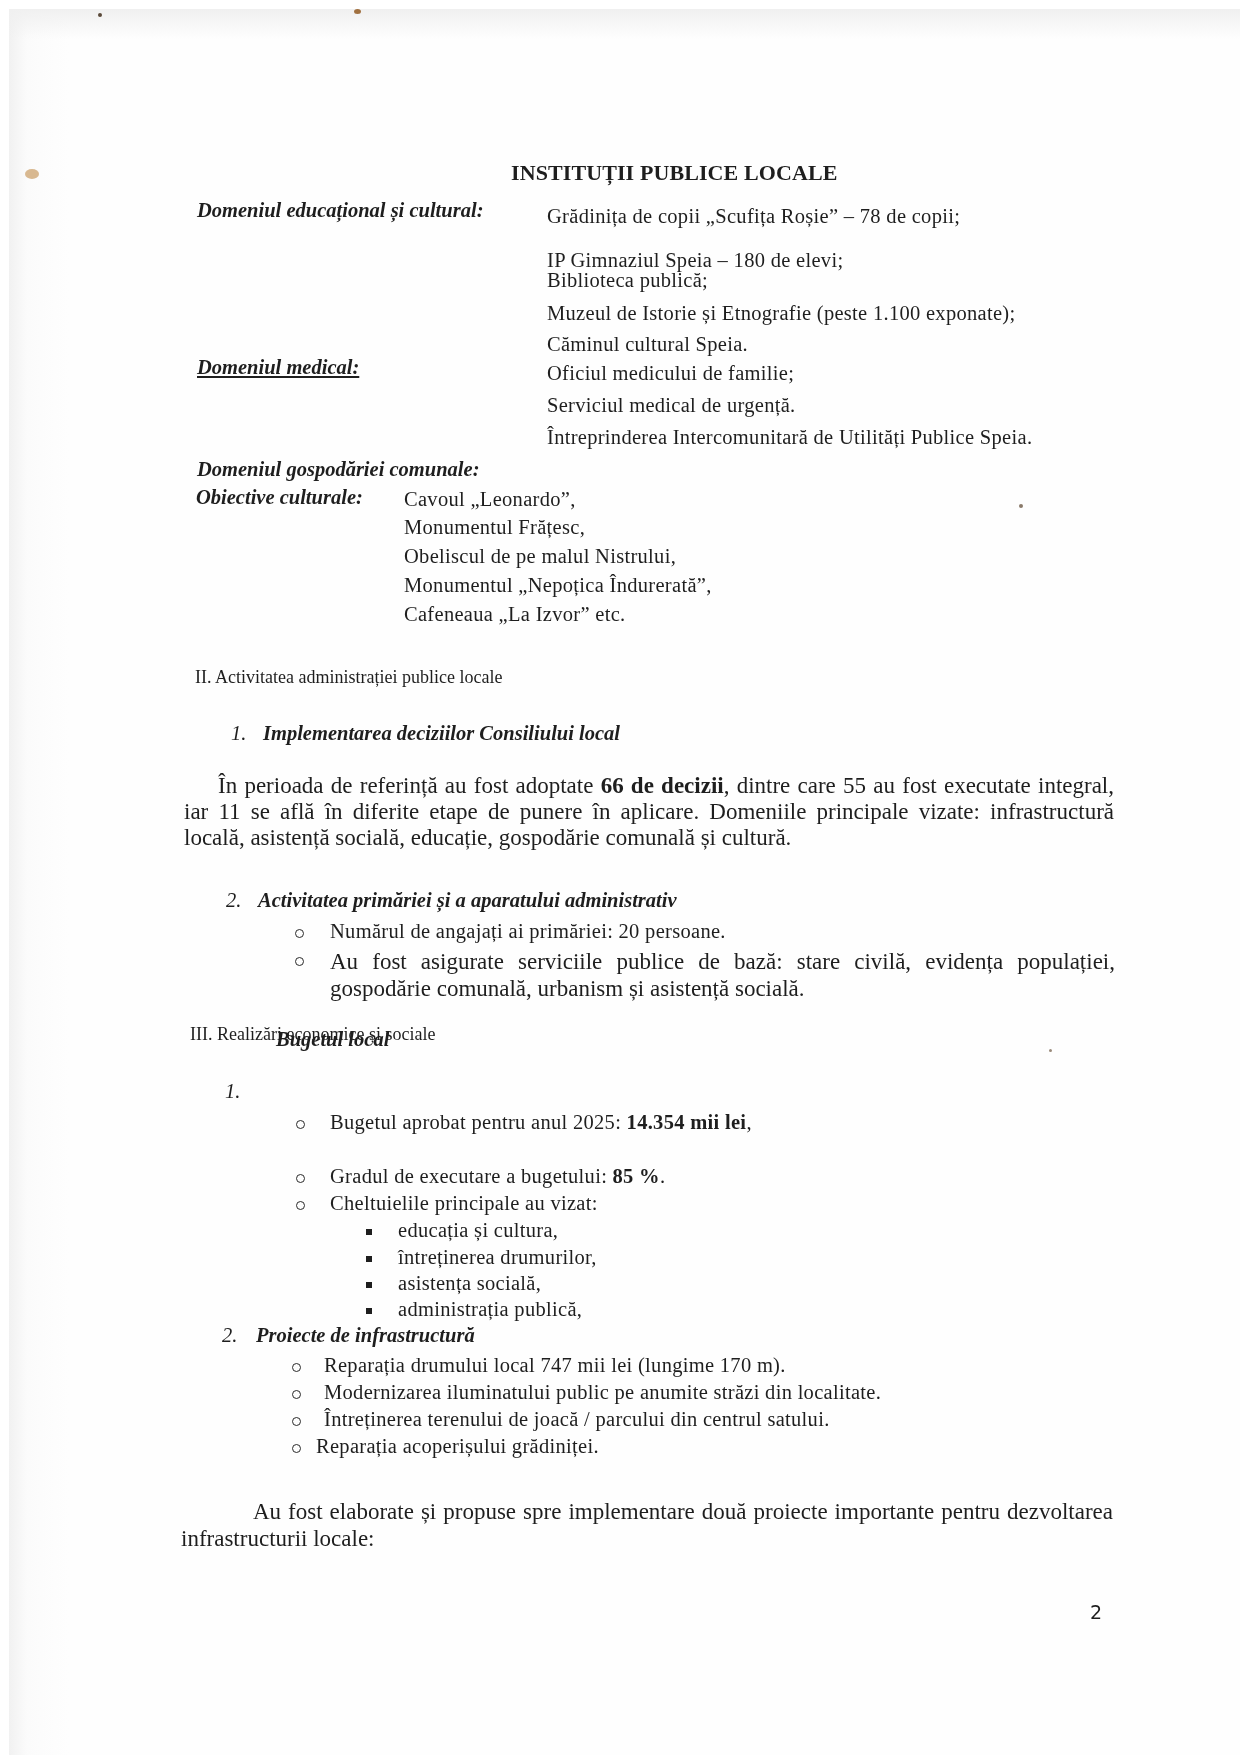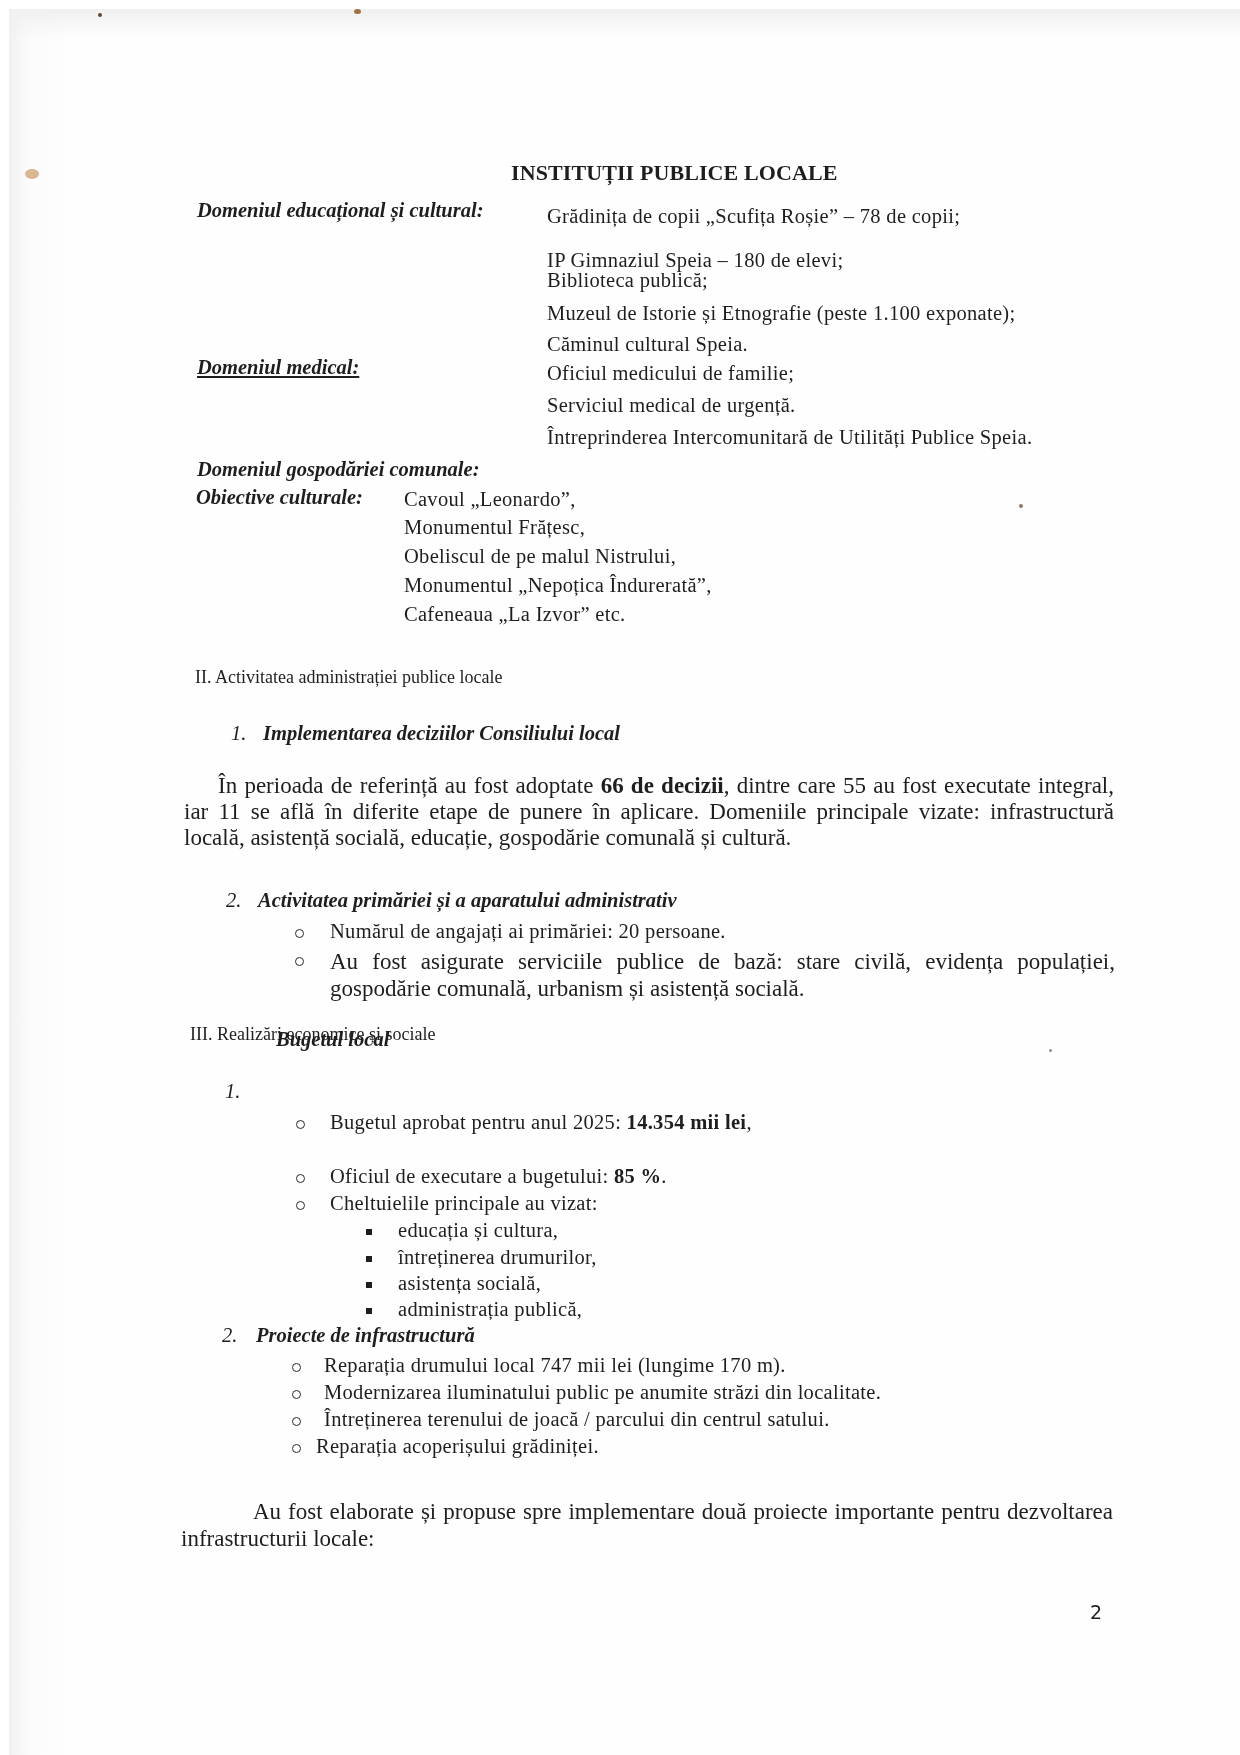--- a/index.html
+++ b/index.html
@@ -86,21 +86,21 @@
 <div class="abs num" style="left:225px;top:1080px;">1.</div>
 <div class="abs h3" style="left:259px;top:1028px;margin-left:17px;">Bugetul local</div>
 
 <div class="circ" style="left:296px;top:1120px;"></div>
 <div class="abs val" style="left:330px;top:1111px;">
   <span>Bugetul aprobat pentru anul 2025: </span><span class="b">14.354 mii lei</span><span>,</span>
 </div>
 
 <div class="circ" style="left:296px;top:1174px;"></div>
 <div class="abs val" style="left:330px;top:1165px;">
-  <span>Oficiul de executare a bugetului: </span><span class="b">85 %</span><span>.</span>
+  <span>Gradul de executare a bugetului: </span><span class="b">85 %</span><span>.</span>
 </div>
 
 <div class="circ" style="left:296px;top:1201px;"></div>
 <div class="abs val" style="left:330px;top:1192px;">Cheltuielile principale au vizat:</div>
 
 <div class="sq" style="left:366px;top:1229px;"></div>
 <div class="abs val" style="left:398px;top:1219px;text-align:right;">educația și cultura,</div>
 <div class="sq" style="left:366px;top:1256px;"></div>
 <div class="abs val" style="left:398px;top:1246px;">întreținerea drumurilor,</div>
 <div class="sq" style="left:366px;top:1282px;"></div>

